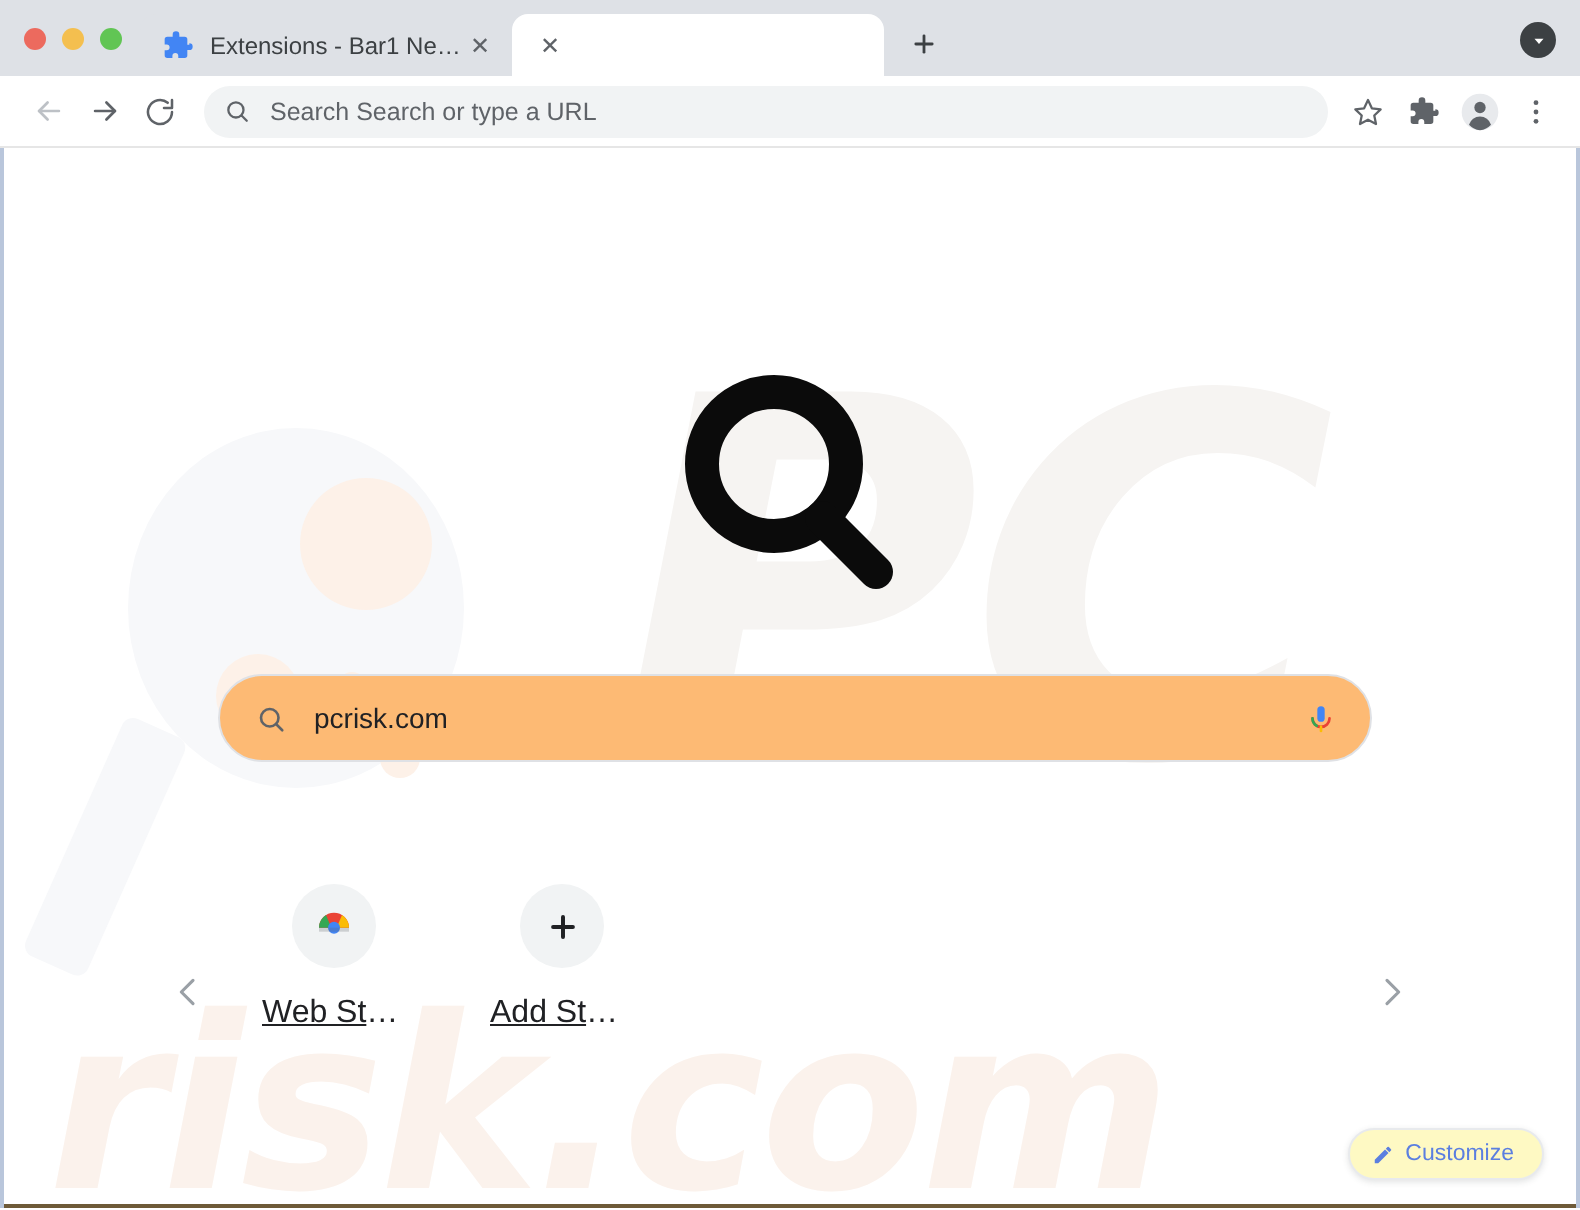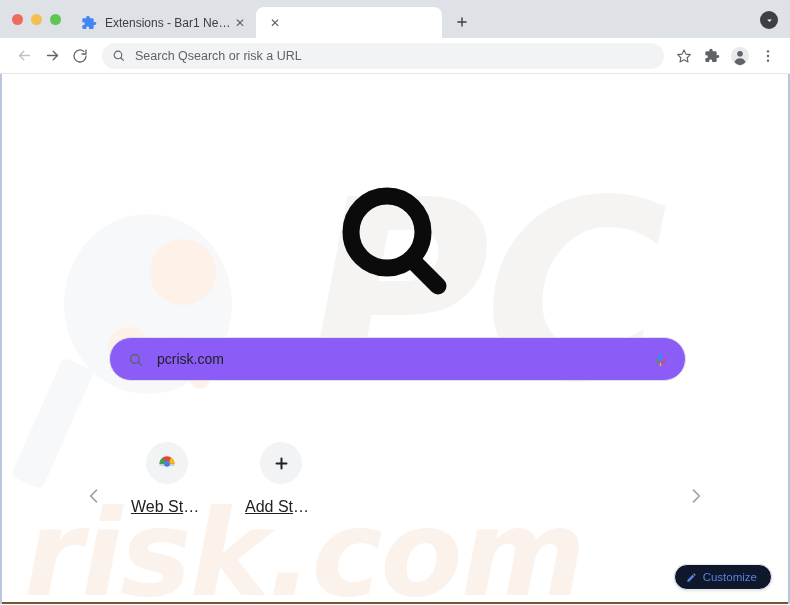--- a/index.html
+++ b/index.html
@@ -201,21 +201,21 @@
     z-index: 3;
   }
 
   
   .searchbox {
     position: absolute;
     top: 263px;
     left: 107px;
     width: 577px;
     height: 44px;
-    background: #8b5cf6;
+    background: #fdba74;
     border: 1px solid #dfe1e5;
     border-radius: 24px;
     display: flex;
     align-items: center;
     padding: 0 16px 0 18px;
     z-index: 4;
   }
   .searchbox .s-icon { margin-right: 14px; display: flex; color: #5f6368; }
   .searchbox .s-text {
     flex: 1 1 auto;
@@ -268,21 +268,21 @@
     z-index: 4;
   }
   .nav-left  { left: 74px; }
   .nav-right { right: 74px; }
 
   
   .customize {
     position: absolute;
     right: 16px; bottom: 14px;
     height: 26px;
-    background: #0f172a;
+    background: #fef9c3;
     border: 1px solid #e8eaed;
     border-radius: 13px;
     display: flex; align-items: center;
     gap: 6px;
     padding: 0 14px 0 11px;
     font-size: 11.5px;
     color: #5b7fe0;
     box-shadow: 0 1px 3px rgba(60,64,67,.15);
     z-index: 5;
   }
@@ -363,21 +363,21 @@
       </svg>
     </div>
 
     <div class="omnibox">
       <span class="omnibox-icon">
         <svg width="13" height="13" viewBox="0 0 24 24" fill="none" stroke="currentColor" stroke-width="2.1" stroke-linecap="round">
           <circle cx="11" cy="11" r="7"></circle>
             <line x1="16.2" y1="16.2" x2="21" y2="21"></line>
         </svg>
       </span>
-      <span class="omnibox-placeholder">Search Qsearch or risk a URL</span>
+      <span class="omnibox-placeholder">Search Search or type a URL</span>
     </div>
 
     <div class="tb-icon">
       <svg width="16" height="16" viewBox="0 0 24 24" fill="none" stroke="currentColor" stroke-width="1.7" stroke-linejoin="round">
         <polygon points="12 3 14.9 9.2 21.5 10 16.7 14.6 18 21 12 17.8 6 21 7.3 14.6 2.5 10 9.1 9.2"></polygon>
       </svg>
     </div>
 
     <div class="tb-icon">
       <svg width="16" height="16" viewBox="0 0 24 24" fill="#5f6368">

